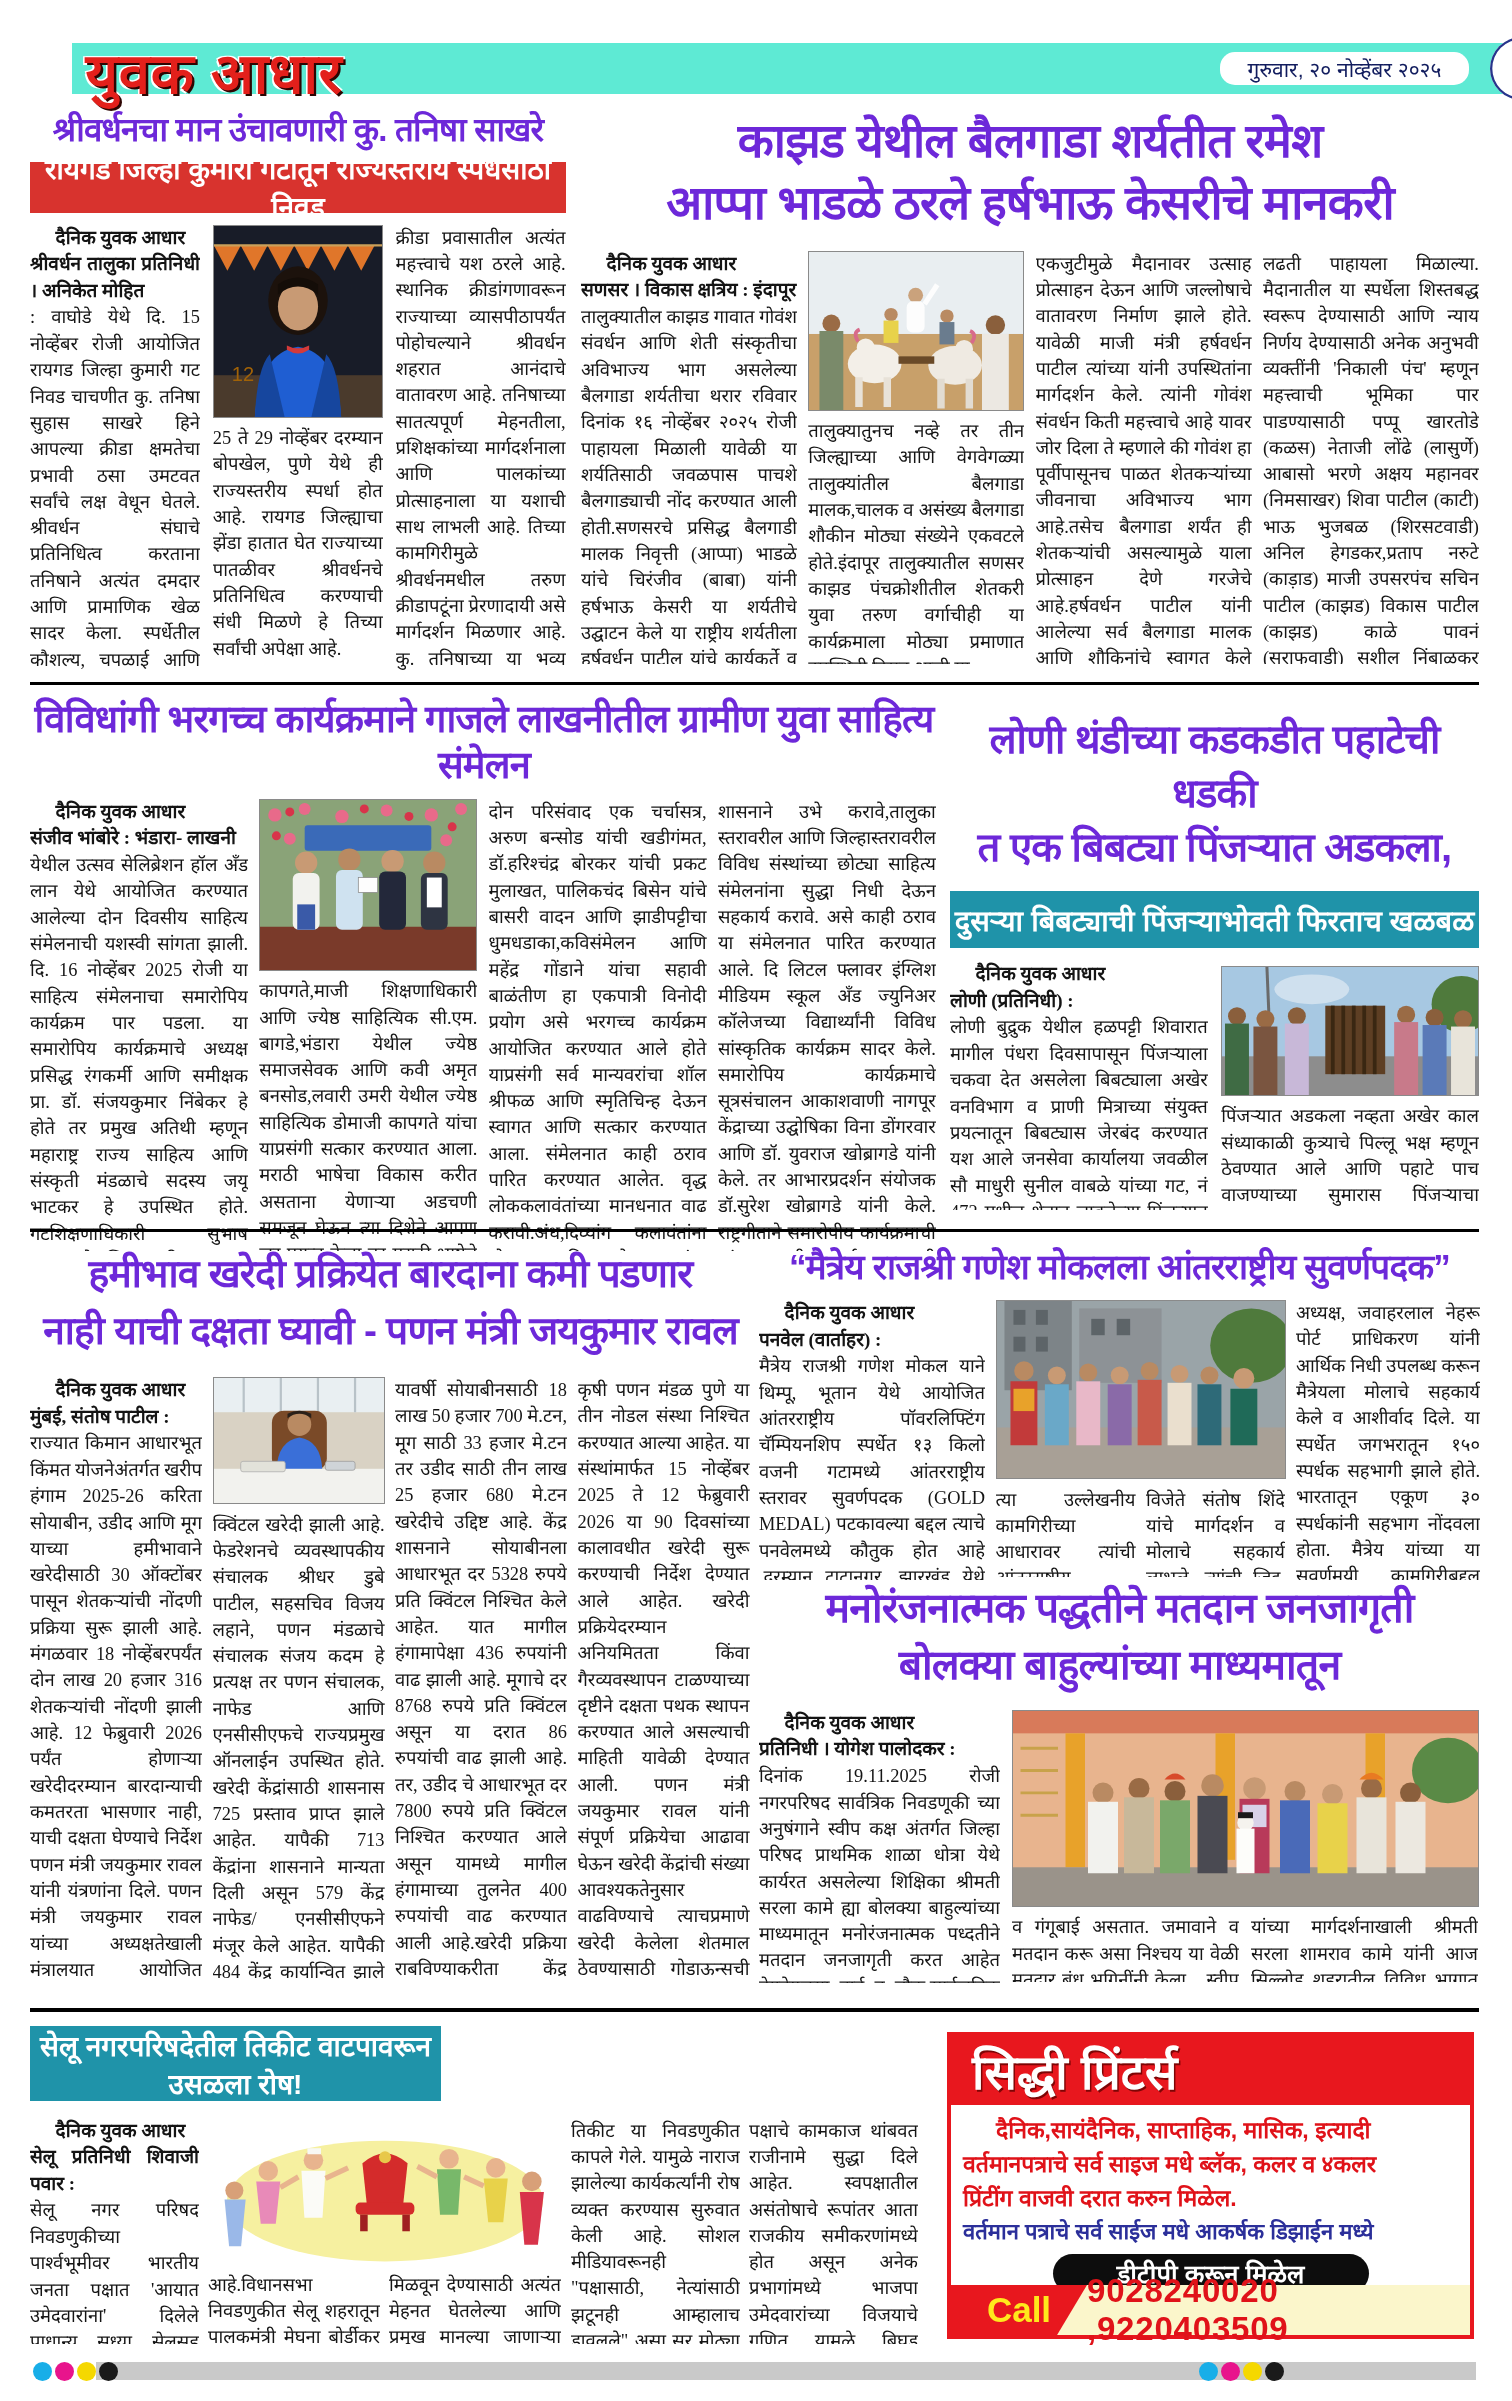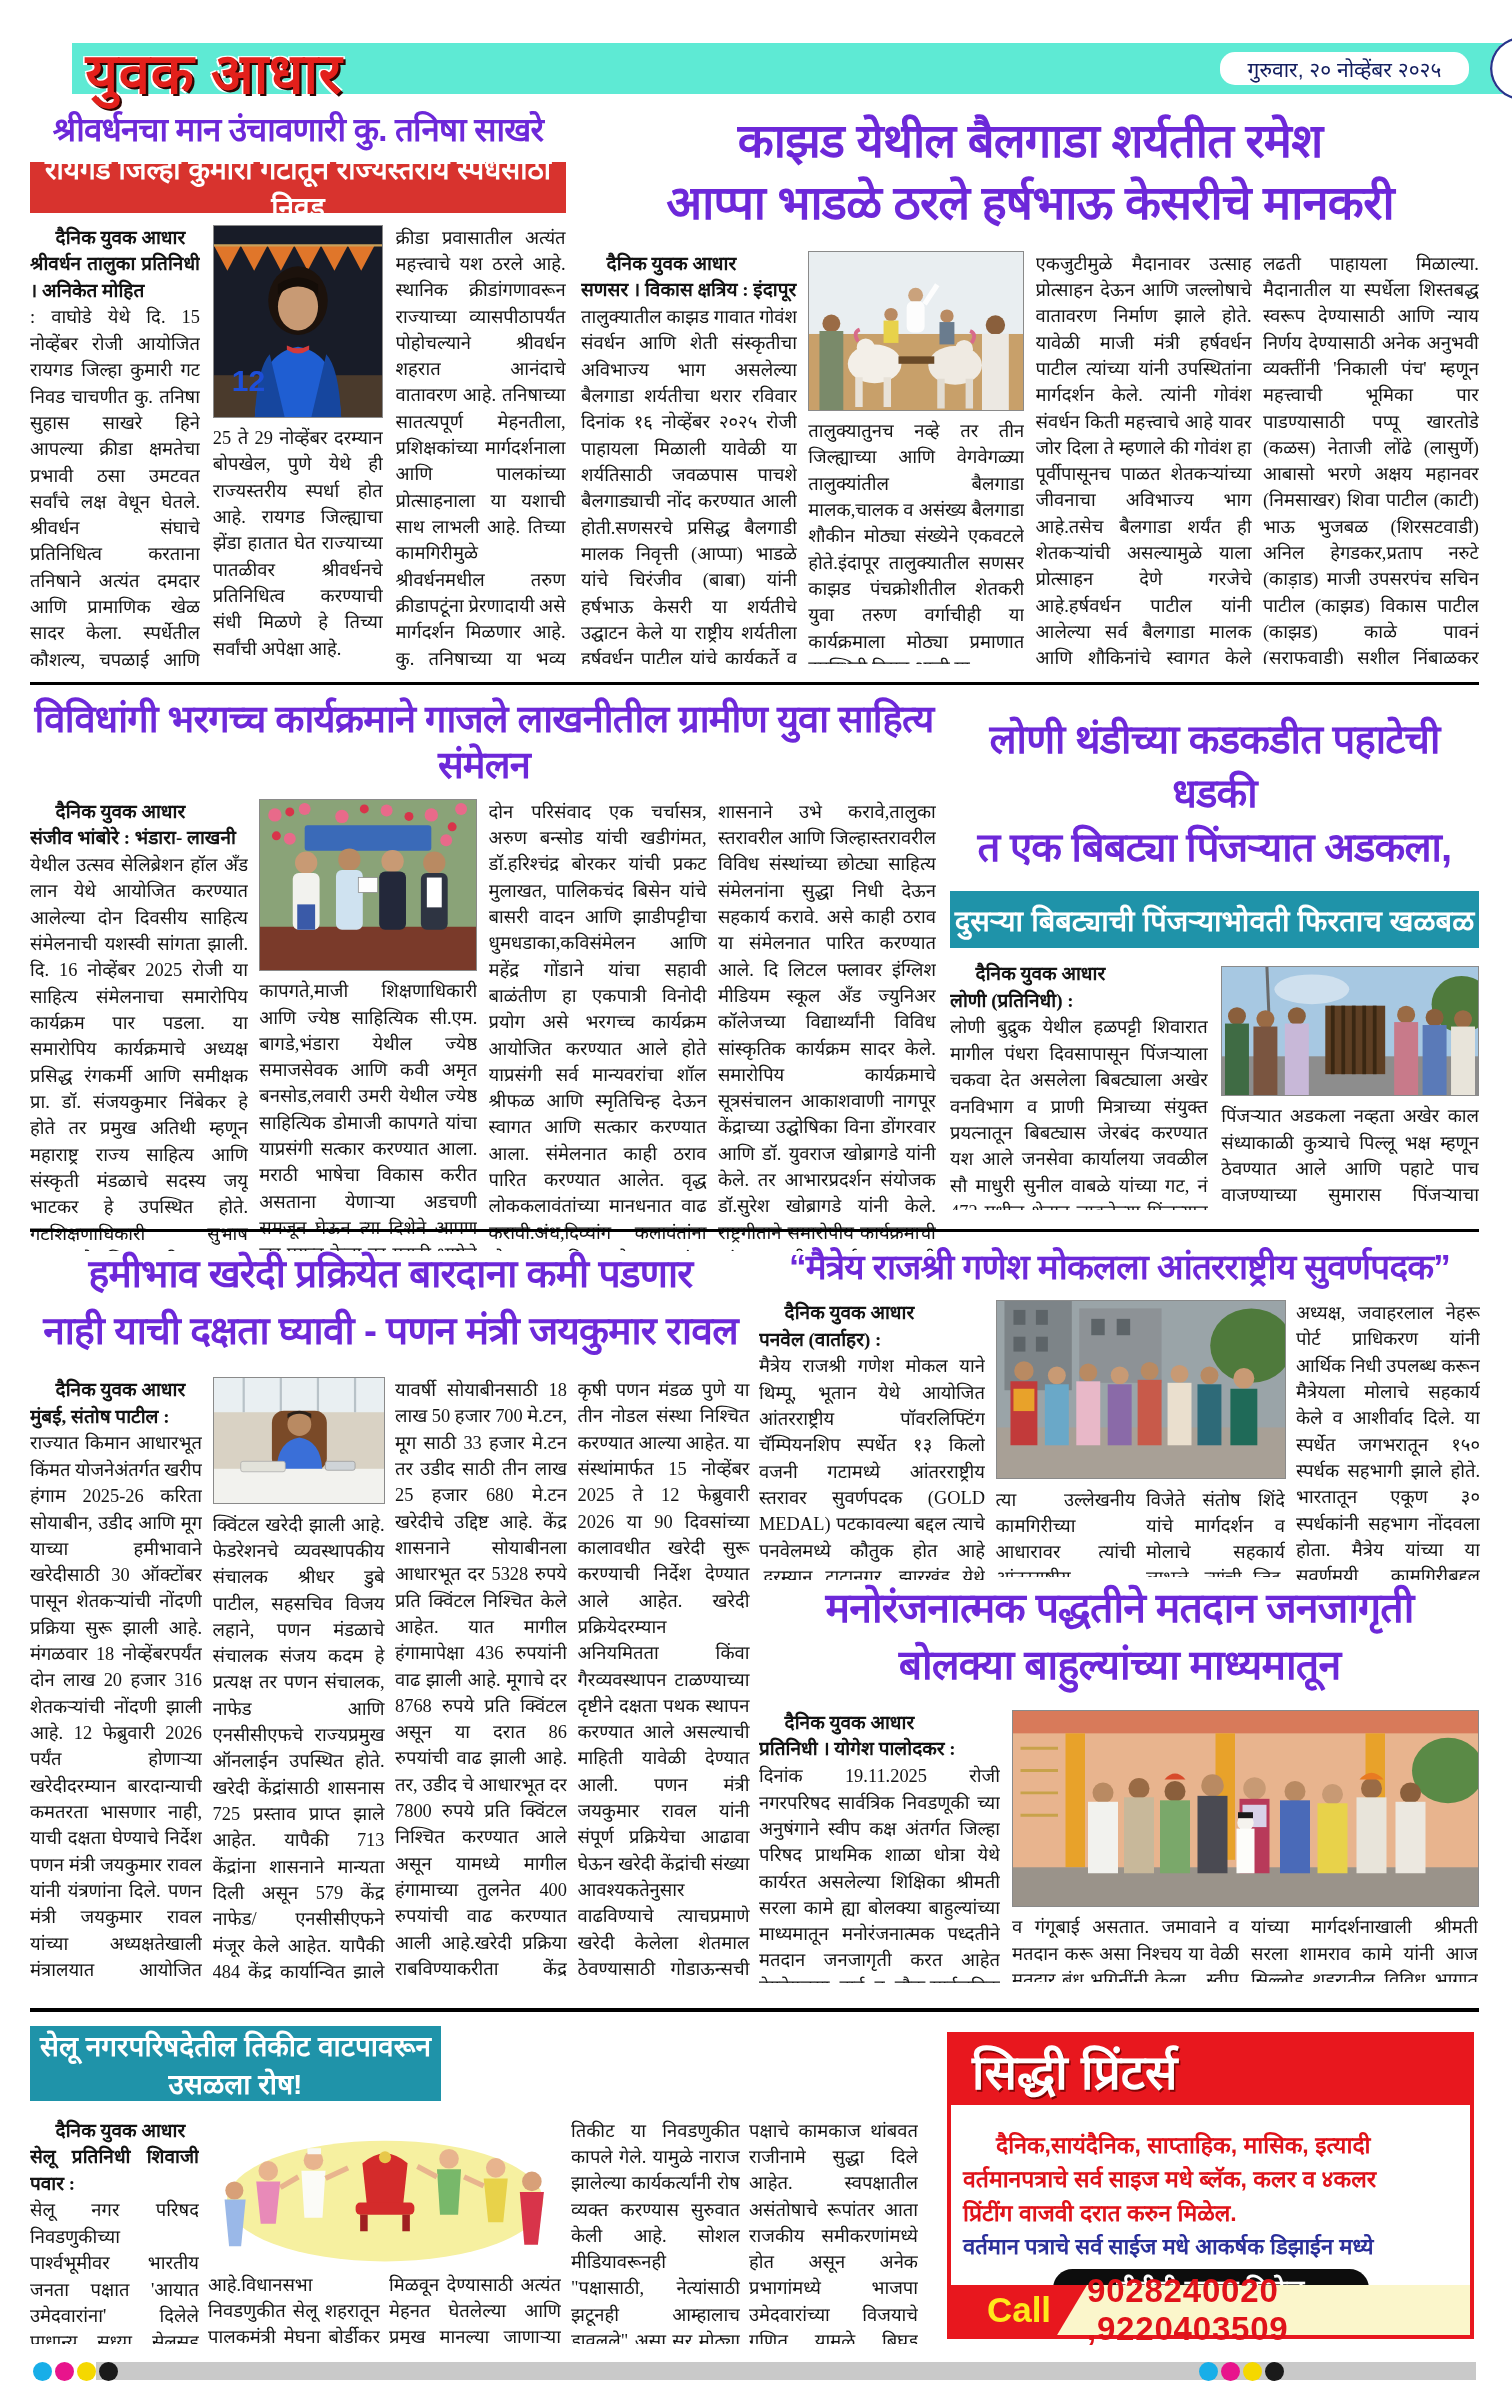--- a/index.html
+++ b/index.html
@@ -29,21 +29,21 @@
   .page-circle{position:absolute;right:6px;top:-6px;width:63px;height:63px;background:#ffffff;
         border-radius:50%;display:flex;align-items:center;justify-content:center;
         font-weight:800;font-size:35px;color:#d01d1d;box-shadow:0 0 0 2.3px #27348b inset;}
   
   .ad{position:absolute;left:947px;top:2032px;width:527px;height:307px;background:#fff;
       border:4.5px solid #e8171e;box-sizing:border-box;font-family:"Liberation Sans",sans-serif;}
   .ad-head{height:69px;background:#e8171e;display:flex;align-items:center;}
   .ad-head span{color:#fff;font-size:48px;font-weight:900;padding-left:21px;
       text-shadow:1.5px 1.5px 0 #7d0505;}
   .ad-line{font-weight:800;font-size:23px;line-height:1.35;padding:1.5px 12px;color:#e01219;}
-  .ad-line.first{padding-top:25px;padding-left:45px;}
+  .ad-line.first{padding-top:10px;padding-left:45px;}
   .ad-line.blue{color:#2b2f9a;font-size:22px;}
   .ad-dtp{margin:6px auto 0 auto;width:316px;height:39px;background:#0d0d0d;border-radius:19.6px;
       display:flex;align-items:center;justify-content:center;color:#fff;font-size:25.6px;font-weight:800;}
   .ad-call{position:absolute;left:0;bottom:0;width:100%;height:50px;background:#fbf6cb;display:flex;}
   .ad-call-label{width:136px;height:100%;background:#e8171e;color:#ffe81c;font-size:35px;
       font-weight:900;display:flex;align-items:center;justify-content:center;
       clip-path:polygon(0 0,100% 0,78% 100%,0 100%);}
   .ad-phones{flex:1;display:flex;align-items:center;justify-content:center;color:#e01219;
       font-size:33px;font-weight:900;letter-spacing:0.8px;}
   
@@ -89,21 +89,21 @@
               </g>
             <line x1="0" y1="26" x2="226" y2="26" stroke="#caa05a" stroke-width="3"></line>
             <ellipse cx="113" cy="100" rx="40" ry="46" fill="#1c120c"></ellipse>
             <ellipse cx="113" cy="108" rx="27" ry="32" fill="#c89a74"></ellipse>
             <path d="M86 92 Q113 70 140 92 L140 78 Q113 60 86 78 Z" fill="#140d08"></path>
             <path d="M55 256 Q60 170 113 162 Q166 170 171 256 Z" fill="#1f5ed2"></path>
             <path d="M55 256 Q58 190 75 172 L95 256 Z" fill="#16469e"></path>
             <path d="M171 256 Q168 190 151 172 L131 256 Z" fill="#16469e"></path>
             <path d="M98 166 Q113 176 128 166 L128 160 Q113 168 98 160 Z" fill="#d43a3a"></path>
           </svg>
-          <span class="abs" style="left:18px;top:134px;color:#1d4ed8;font-family:'Liberation Sans',sans-serif;font-weight:700;font-size:30px;">12</span>
+          <span class="abs" style="left:18px;top:134px;color:#a16207;font-family:'Liberation Sans',sans-serif;font-weight:400;font-size:20px;">12</span>
         </div>
         <span>25 ते 29 नोव्हेंबर दरम्यान बोपखेल, पुणे येथे ही राज्यस्तरीय स्पर्धा होत आहे. रायगड जिल्ह्याचा झेंडा हातात घेत राज्याच्या पातळीवर श्रीवर्धनचे प्रतिनिधित्व करण्याची संधी मिळणे हे तिच्या सर्वांची अपेक्षा आहे.</span>
       </div>
       <div class="col" style="width:170px;">क्रीडा प्रवासातील अत्यंत महत्त्वाचे यश ठरले आहे. स्थानिक क्रीडांगणावरून राज्याच्या व्यासपीठापर्यंत पोहोचल्याने श्रीवर्धन शहरात आनंदाचे वातावरण आहे. तनिषाच्या सातत्यपूर्ण मेहनतीला, प्रशिक्षकांच्या मार्गदर्शनाला आणि पालकांच्या प्रोत्साहनाला या यशाची साथ लाभली आहे. तिच्या कामगिरीमुळे श्रीवर्धनमधील तरुण क्रीडापटूंना प्रेरणादायी असे मार्गदर्शन मिळणार आहे. कु. तनिषाच्या या भव्य यशाबद्दल श्रीवर्धन व रायगड जिल्ह्यातील क्रीडाप्रेमींकडून हार्दिक अभिनंदनाचा वर्षाव होत असून राज्यस्तरीय स्पर्धेत ती आणखी उज्ज्वल कामगिरी करून नाव लौकिक करेल, अशी सर्वांची अपेक्षा आहे.</div>
     </div>
   </div>
 
   <div class="abs" style="left:581px;top:110px;width:898px;">
     <div class="hl" style="font-size:47px;line-height:1.32;">
       <span style="display:block;">काझड येथील बैलगाडा शर्यतीत रमेश</span>

